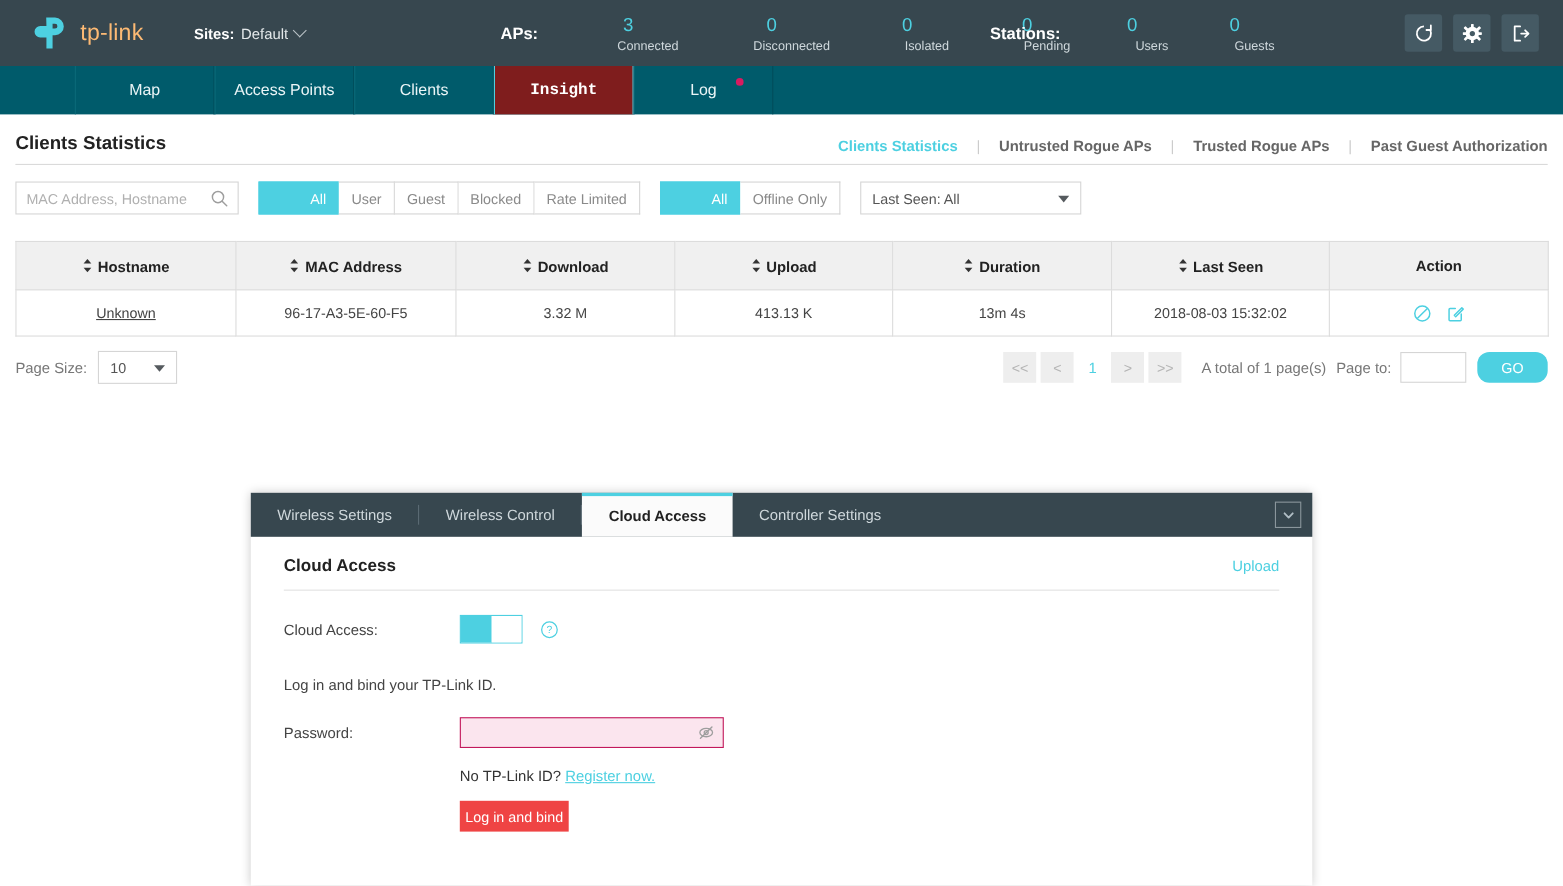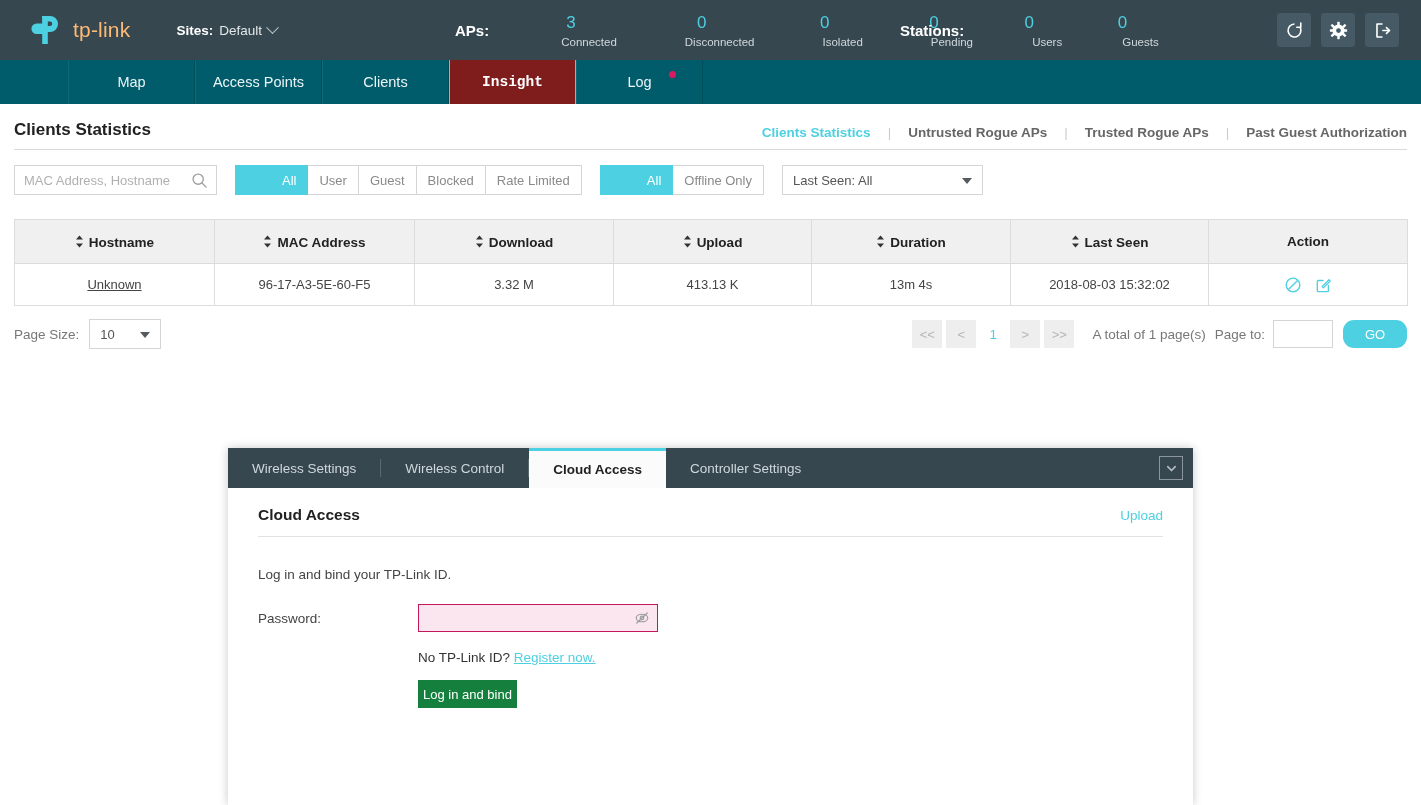--- a/index.html
+++ b/index.html
@@ -391,21 +391,21 @@
   }
   .reg-link {
     color: #4dd0e1;
     text-decoration: underline;
     cursor: pointer;
   }
   .bind-btn {
     margin-top: 15px;
     margin-left: 160px;
     width: 99px; height: 28px;
-    background: #15803d;
+    background: #ef4444;
     color: #ffffff;
     font-size: 13px;
     display: flex; align-items: center; justify-content: center;
     cursor: pointer;
   }
 </style>
 </head>
 <body>
 
 <div class="topbar">
@@ -684,20 +684,33 @@
       </svg>
     </div>
   </div>
 
   <div class="bp-body">
     <div class="bp-head">
       <span class="bp-title">Cloud Access</span>
       <span class="bp-status">Upload</span>
     </div>
 
+    <div class="frow">
+      <span class="flabel">Cloud Access:</span>
+      <div class="switch">
+        <div class="on-half"></div>
+        <div class="off-half"></div>
+      </div>
+      <span class="help-ic">
+        <svg width="17" height="17" viewBox="0 0 18 18">
+          <circle cx="9" cy="9" r="7.5" fill="none" stroke="#4dd0e1" stroke-width="1.2"></circle>
+          <text x="9" y="12.6" text-anchor="middle" font-size="10" fill="#4dd0e1" font-family="Liberation Sans, sans-serif">?</text>
+        </svg>
+      </span>
+    </div>
 
     <div class="hint-text">Log in and bind your TP-Link ID.</div>
 
 
     <div class="frow">
       <span class="flabel">Password:</span>
       <div class="field-wrap">
         <input class="field" type="password" style="">
         <span class="eye-off">
           <svg width="18" height="18" viewBox="0 0 20 20">

